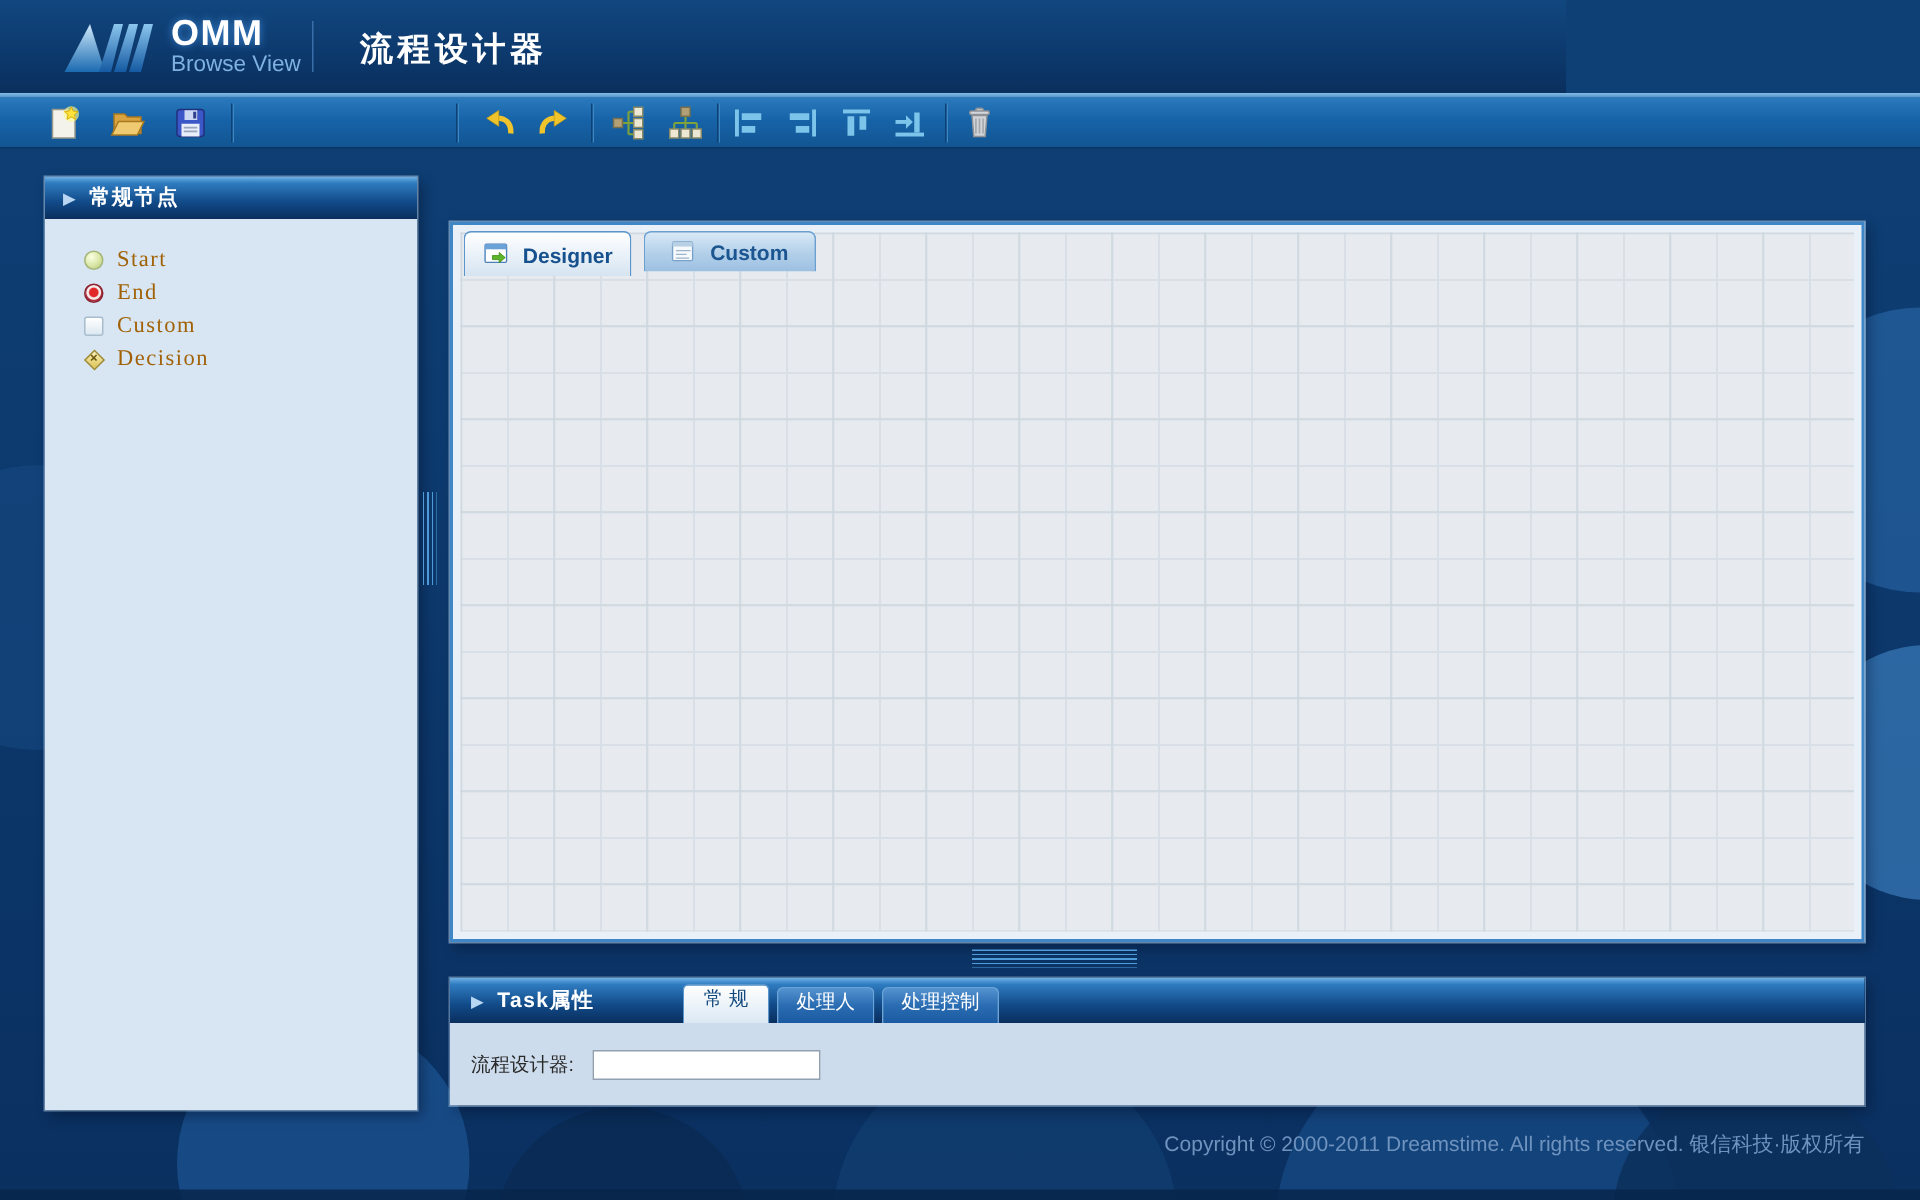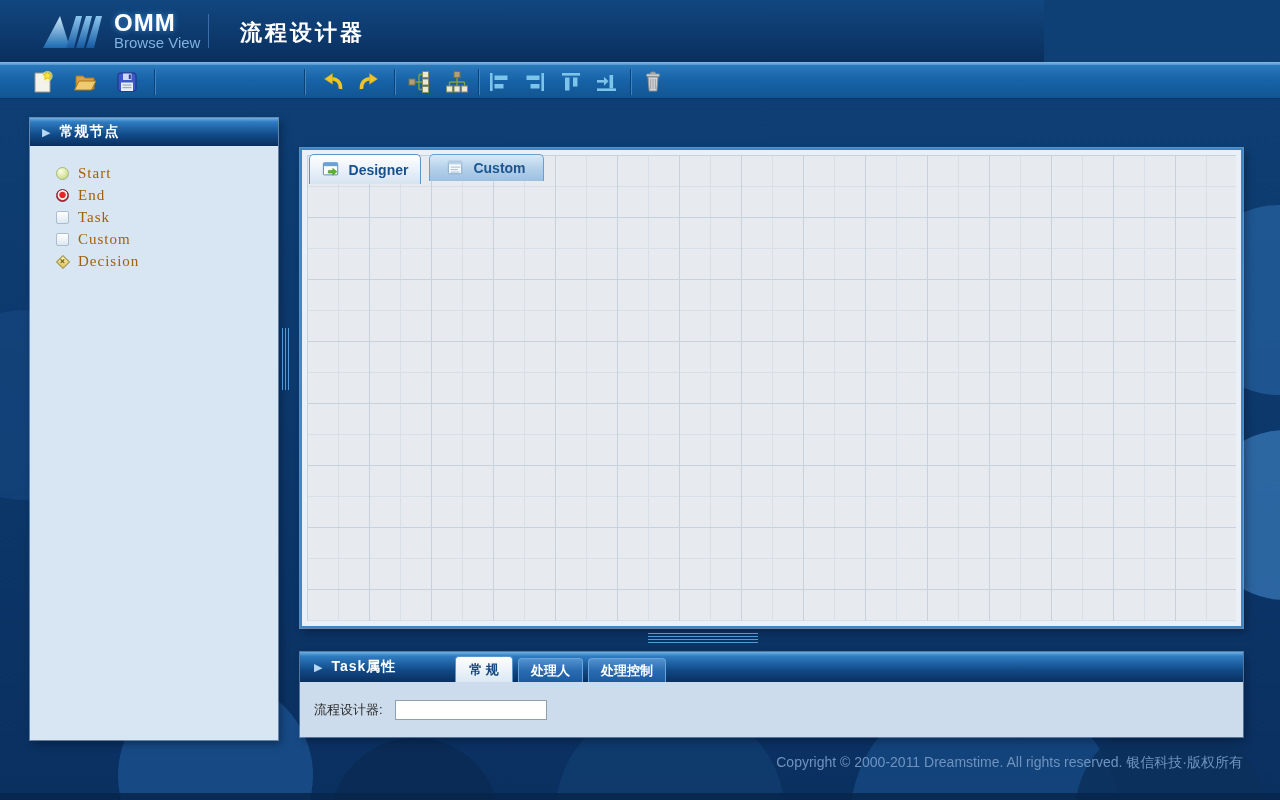--- a/index.html
+++ b/index.html
@@ -95,22 +95,22 @@
       linear-gradient(90deg,#d9dfe6 1px, transparent 1px);
     background-size:62px 62px,62px 62px,31px 31px,31px 31px; }
 
   
   .props-panel { position:absolute; left:300px; top:652px; width:943px; height:85px; z-index:4;
     box-shadow:0 0 0 1px rgba(180,210,238,.45), 3px 4px 8px rgba(0,10,30,.35); }
   .props-header { height:30px; position:relative;
     background:linear-gradient(180deg,#6db0e4 0%,#2f7cc0 14%,#114a88 60%,#0a2f5e 100%);
     display:flex; align-items:center; padding-left:14px; }
   .props-tabs { position:absolute; left:155px; bottom:0; display:flex; align-items:flex-end; }
-  .ptab { display:flex; align-items:center; justify-content:center; cursor:pointer; font-size:13px;
-    font-weight:bold; border-radius:4px 4px 0 0; margin-right:5px; }
+  .ptab { display:flex; justify-content:center; cursor:pointer; font-size:13px;
+    font-weight:normal; border-radius:4px 4px 0 0; margin-right:5px; }
   .ptab-active { width:58px; height:26px; color:#14497e;
     background:linear-gradient(180deg,#ffffff 0%,#e9f1f8 60%,#dbe8f3 100%); border:1px solid #5a96cc; border-bottom:none; }
   .ptab-idle { height:24px; padding:0 12px; color:#ffffff;
     background:linear-gradient(180deg,#5492cf 0%,#2a6cb2 50%,#1a5aa0 100%); border:1px solid #6aa5da; border-bottom:none; }
   .props-body { height:55px; background:#cddcec; display:flex; align-items:center; padding-left:14px; }
   .field-label { font-size:13px; color:#2a2a2a; }
   .field-input { width:152px; height:20px; margin-left:12px; border:1px solid #90a0b0; background:#ffffff;
     font-size:12px; padding:0 4px; outline:none; }
 
   
@@ -266,24 +266,20 @@
   <div class="node-item">
     <span class="ni ni-start"></span>
     <span class="lbl">Start</span>
   </div>
 
   <div class="node-item">
     <span class="ni ni-end"></span>
     <span class="lbl">End</span>
   </div>
 
-  <div class="node-item">
-    <span class="ni ni-task"></span>
-    <span class="lbl">Task</span>
-  </div>
 
   <div class="node-item">
     <span class="ni ni-custom"></span>
     <span class="lbl">Custom</span>
   </div>
 
   <div class="node-item">
     <span class="ni ni-decision"></span>
     <span class="lbl">Decision</span>
   </div>

